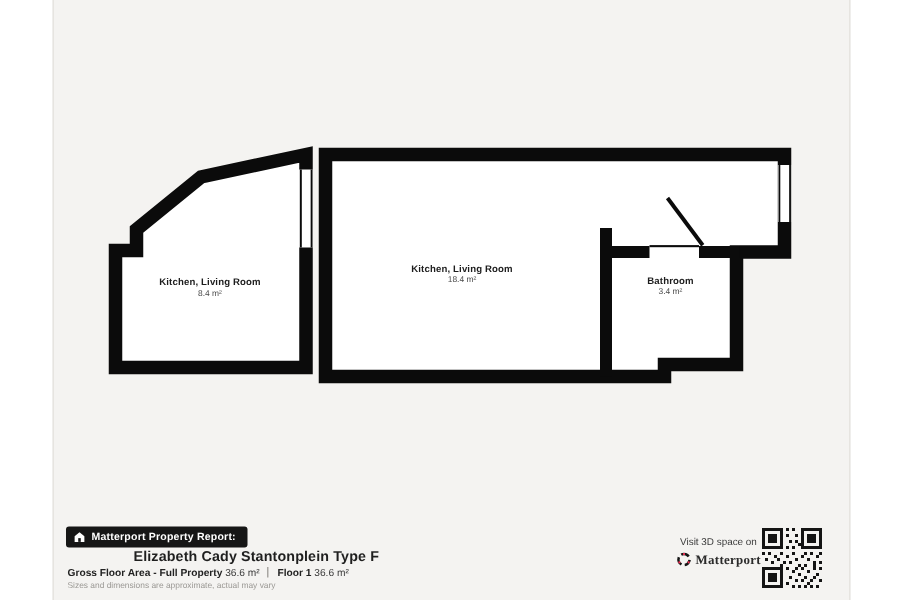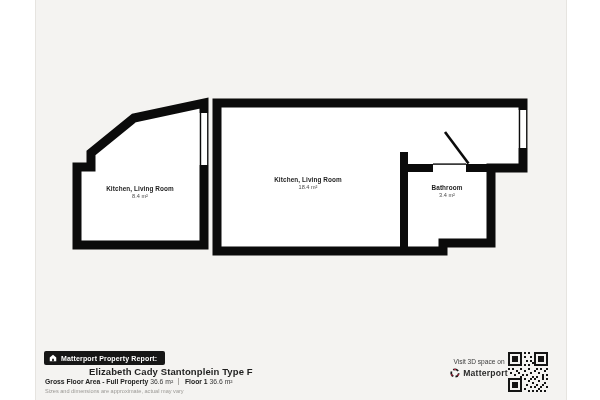--- a/index.html
+++ b/index.html
@@ -27,21 +27,21 @@
   }
   .badge .blabel{font-size:7px;font-weight:bold;color:#ffffff;letter-spacing:.15px;}
   .rep-title{position:absolute;left:45px;top:366px;font-size:9.5px;font-weight:bold;color:#1f1f1f;letter-spacing:.1px;padding-left:44px;}
   .rep-info{position:absolute;left:45px;top:378px;font-size:6.8px;color:#333;white-space:nowrap;}
   .rep-info .lbl{font-weight:bold;color:#222;}
   .rep-info .val{color:#3a3a3a;}
   .vdiv{display:inline-block;border-left:1px solid #a8a6a2;height:7px;margin:0 4px 0 3px;vertical-align:-1px;}
   .rep-disc{position:absolute;left:45px;top:388px;font-size:5.6px;color:#9b9995;}
   .visit-col{position:absolute;left:450px;top:358px;width:58px;text-align:center;}
   .visit-label{font-size:6.6px;color:#3c3c3c;}
-  .brand-row{margin-top:3px;display:flex;align-items:center;justify-content:center;gap:3px;}
+  .brand-row{margin-top:3px;display:flex;align-items:center;justify-content:center;gap:3px;font-family:Liberation Serif, serif;}
   .brand-name{font-size:8.6px;font-weight:600;color:#2b2b2b;letter-spacing:.2px;}
   .qr{position:absolute;left:508px;top:352px;width:40px;height:40px;}
 </style>
 </head>
 <body>
 
 <div class="canvas"></div>
 
 <svg class="plan-svg" width="600" height="400" viewBox="0 0 600 400">
 

